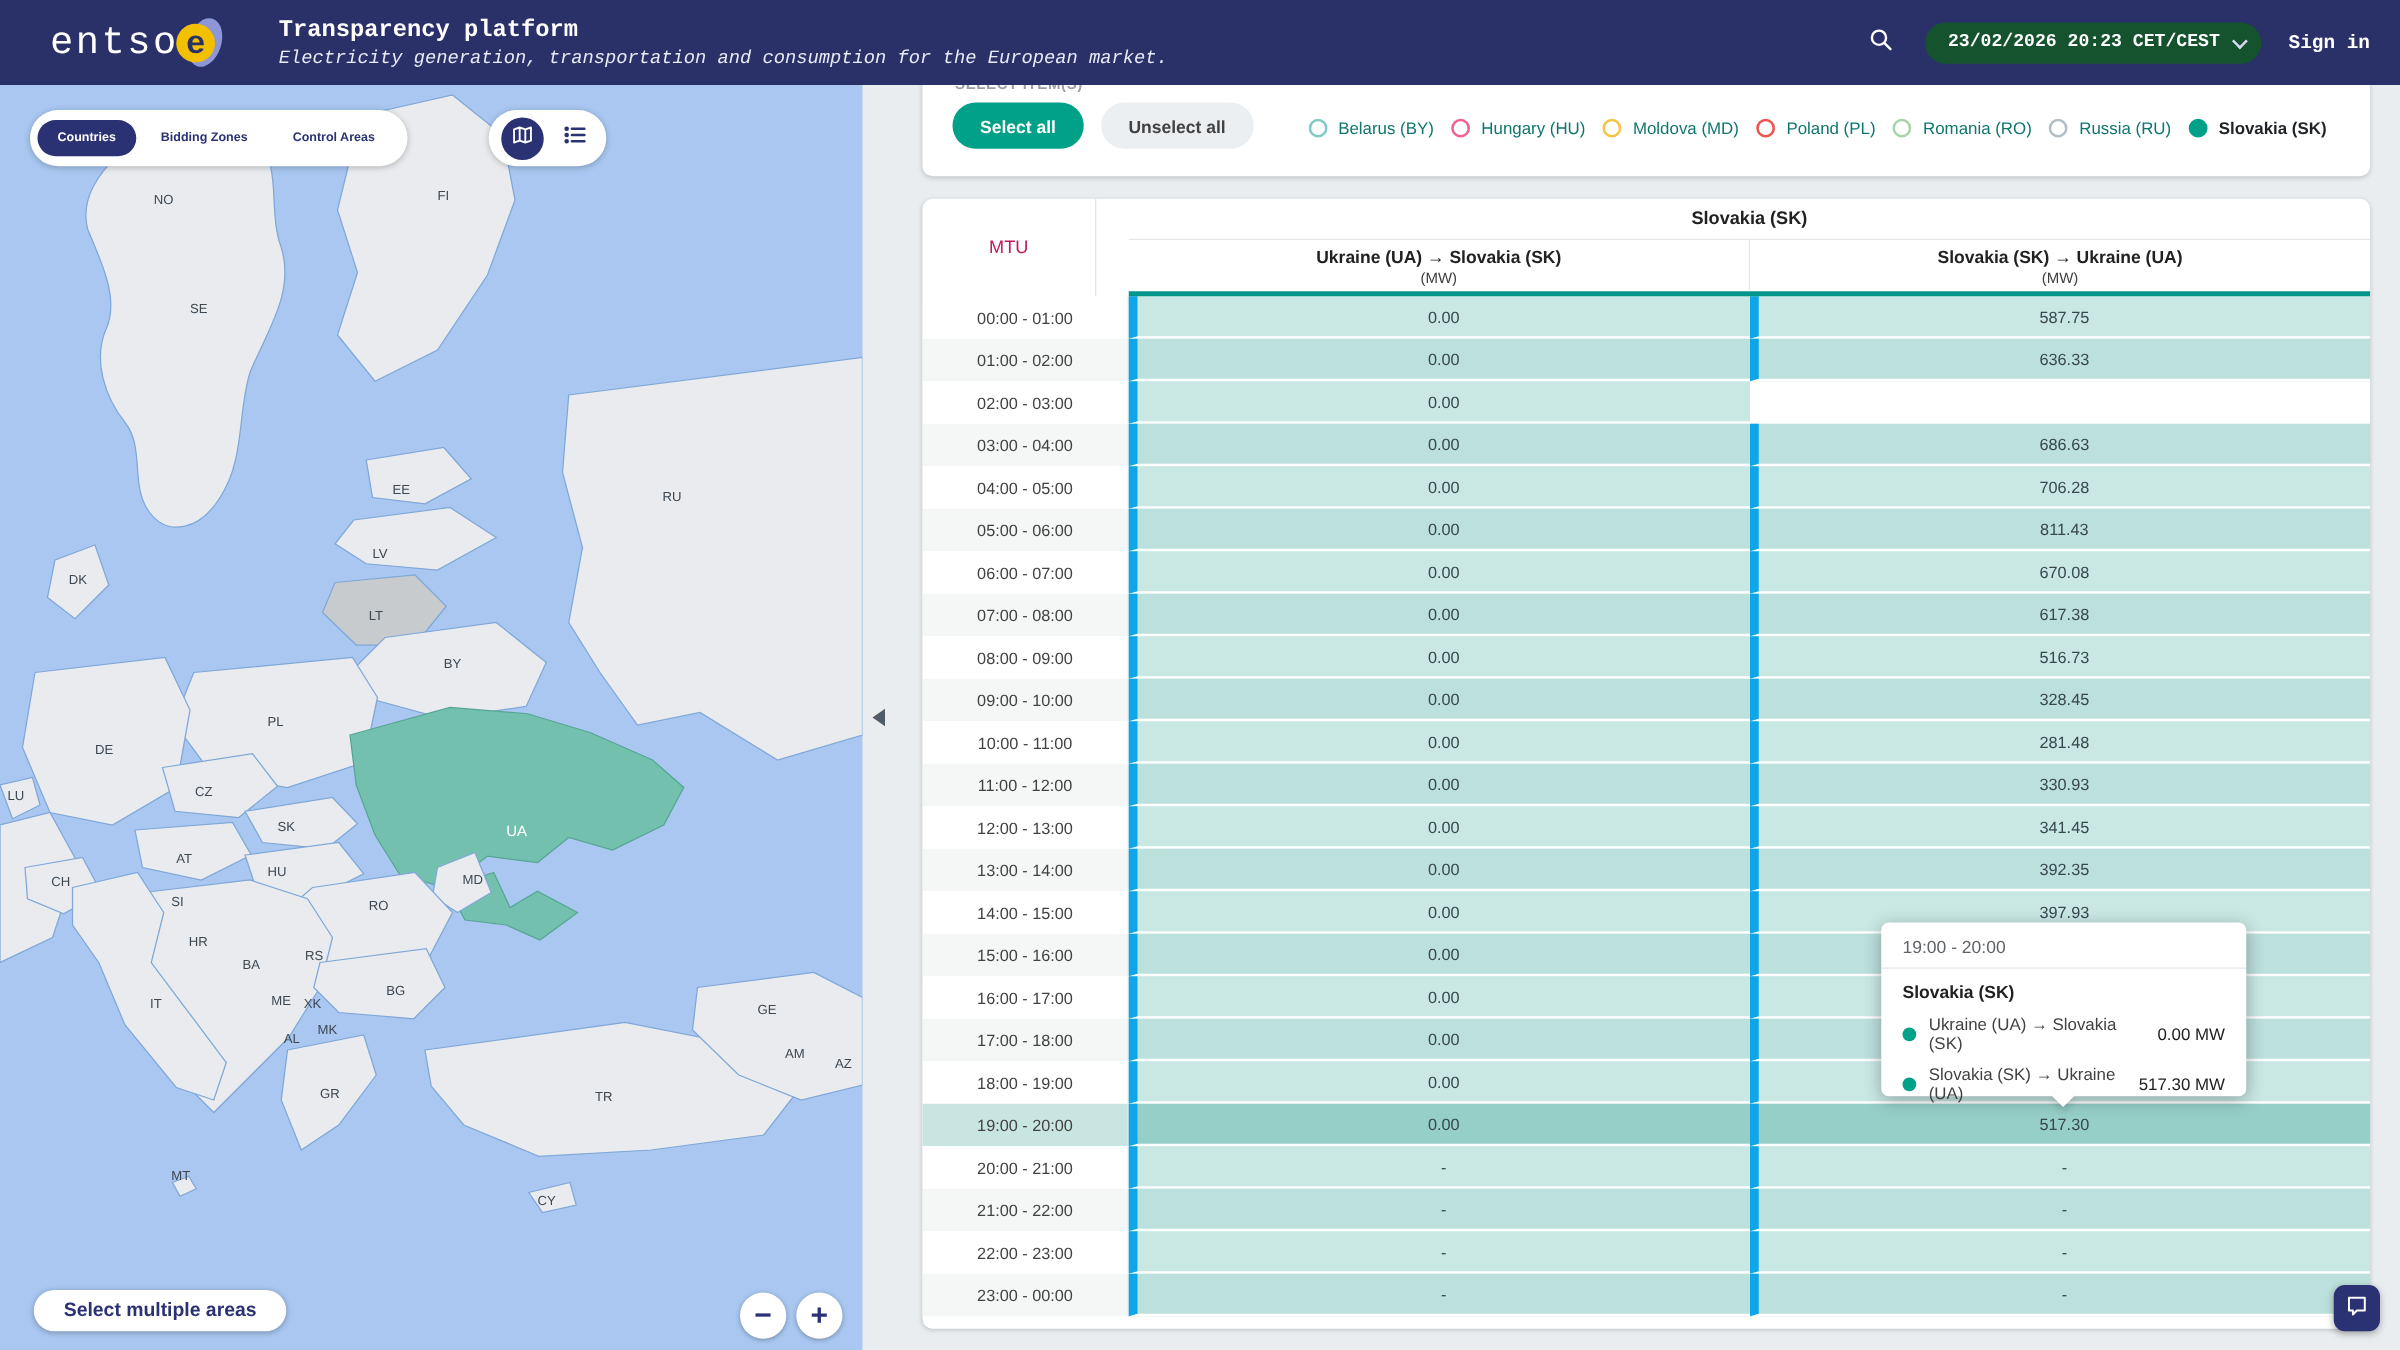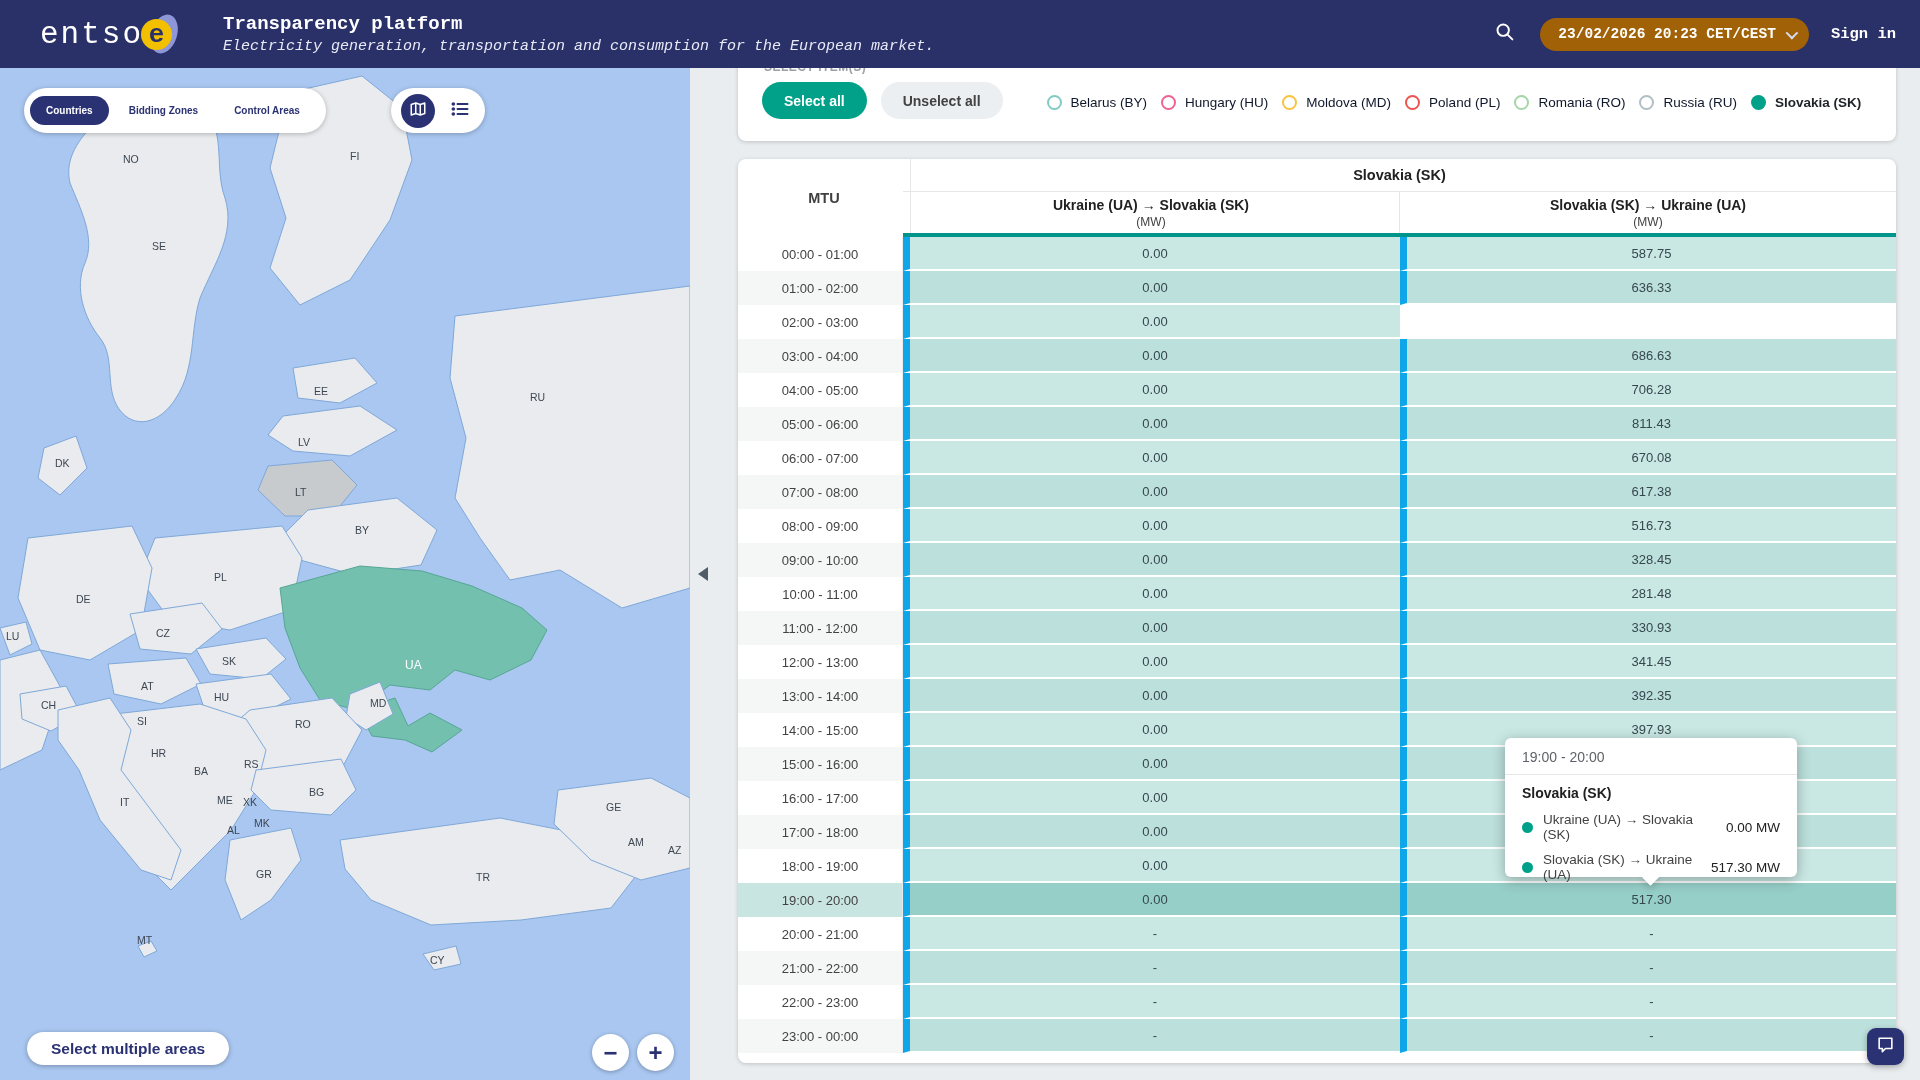--- a/index.html
+++ b/index.html
@@ -11,21 +11,21 @@
   .logo { display:flex; align-items:center; margin-left:40px; position:relative; }
   .logo-text { color:#fff; font-size:31px; letter-spacing:2px; font-weight:400; }
   .logo-mark { position:relative; width:40px; height:44px; margin-left:-2px; }
   .logo-ellipse { position:absolute; left:10px; top:2px; width:26px; height:40px; background:#8d97d8; border-radius:50%; transform:rotate(18deg); }
   .logo-e { position:absolute; left:0px; top:7px; width:31px; height:31px; background:#f3c000; border-radius:50%; color:#2a3068; font-size:26px; font-weight:bold; display:flex; align-items:center; justify-content:center; }
   .title-block { margin-left:42px; }
   .app-title { color:#fff; font-size:19px; font-weight:bold; }
   .app-subtitle { color:#e8eaf6; font-size:15px; font-style:italic; margin-top:3px; }
   .header-right { position:absolute; right:24px; top:0; height:68px; display:flex; align-items:center; gap:22px; }
   .search-btn { width:28px; height:28px; display:flex; align-items:center; justify-content:center; cursor:pointer; }
-  .datetime-pill { background:#a16207; border-radius:18px; height:33px; display:flex; align-items:center; padding:0 14px 0 18px; gap:10px; cursor:pointer; }
+  .datetime-pill { background:#14532d; border-radius:18px; height:33px; display:flex; align-items:center; padding:0 14px 0 18px; gap:10px; cursor:pointer; }
   .datetime-pill span { color:#fff; font-size:14.5px; font-weight:bold; }
   .chev { width:9px; height:9px; border-right:2px solid #d7daf0; border-bottom:2px solid #d7daf0; transform:rotate(45deg) translateY(-2px); }
   .signin { color:#fff; font-size:15.5px; font-weight:bold; cursor:pointer; }
 
   
   .map-panel { position:absolute; left:0; top:68px; width:690px; height:1012px; background:#a9c7f1; overflow:hidden; }
   .map-svg { position:absolute; left:0; top:0; }
   .map-label { font-size:10.5px; fill:#3d4752; font-family:"Liberation Sans",sans-serif; }
   .map-label.ua { fill:#ffffff; font-size:12px; }
   .land { fill:#e9ebee; stroke:#7fa8d8; stroke-width:1; }
@@ -50,27 +50,27 @@
   .card { position:absolute; background:#fff; border-radius:8px; box-shadow:0 1px 4px rgba(0,0,0,.18); }
   .card-select { left:738px; top:52px; width:1158px; height:89px; z-index:1; }
   .select-label { position:absolute; left:26px; top:8px; font-size:12px; font-weight:bold; color:#9aa0a6; letter-spacing:.5px; }
   .select-row { position:absolute; left:24px; top:30px; right:16px; height:41px; display:flex; gap:14px; }
   .btn { border:none; border-radius:20px; height:37px; padding:0 22px; font-size:14px; font-weight:bold; cursor:pointer; font-family:"Liberation Sans",sans-serif; }
   .btn-teal { background:#00a188; color:#fff; }
   .btn-gray { background:#eceff1; color:#424242; margin-right:16px; }
   .chk-item { display:flex; align-items:center; gap:9px; cursor:pointer; margin-left:14px; }
   .chk-circle { width:15px; height:15px; border-radius:50%; border:2px solid #ccc; background:#fff; flex:none; }
   .chk-circle.filled { border:none; width:15px; height:15px; }
-  .chk-label { font-size:13.5px; color:#0f172a; white-space:nowrap; }
+  .chk-label { font-size:13.5px; color:#0f766e; white-space:nowrap; }
   .chk-label.sel { color:#1f2328; font-weight:bold; }
 
   
   .card-table { left:738px; top:159px; width:1158px; height:904px; overflow:hidden; }
   .thead { position:relative; height:78px; }
-  .mtu-head { position:absolute; left:0; top:0; width:173px; height:78px; border-right:1px solid #e4e6e8; display:flex; align-items:center; justify-content:center; font-size:14.5px; font-weight:bold; color:#404040; }
+  .mtu-head { position:absolute; left:0; top:0; width:139px; height:78px; border-right:1px solid #e4e6e8; display:flex; align-items:center; justify-content:center; font-size:14.5px; font-weight:normal; color:#be185d; }
   .group-head { position:absolute; left:165px; top:0; width:993px; height:33px; border-bottom:1px solid #e4e6e8; display:flex; align-items:center; justify-content:center; font-size:14.5px; font-weight:bold; color:#212121; }
   .sub-heads { position:absolute; left:165px; top:33px; width:993px; height:45px; display:flex; border-bottom:4px solid #00958a; }
   .sub-head { flex:1; display:flex; flex-direction:column; align-items:center; justify-content:center; gap:2px; }
   .sub-head + .sub-head { border-left:1px solid #e4e6e8; }
   .sub-title { font-size:14px; font-weight:bold; color:#212121; }
   .sub-unit { font-size:12px; font-weight:normal; color:#404040; }
 
   .trow { display:grid; grid-template-columns:165px 497px 496px; height:34px; }
   .cell { display:flex; align-items:center; justify-content:center; font-size:13px; color:#37474f; }
   .cell.mtu { background:#fff; border-right:1px solid #e8eaec; color:#424242; }

